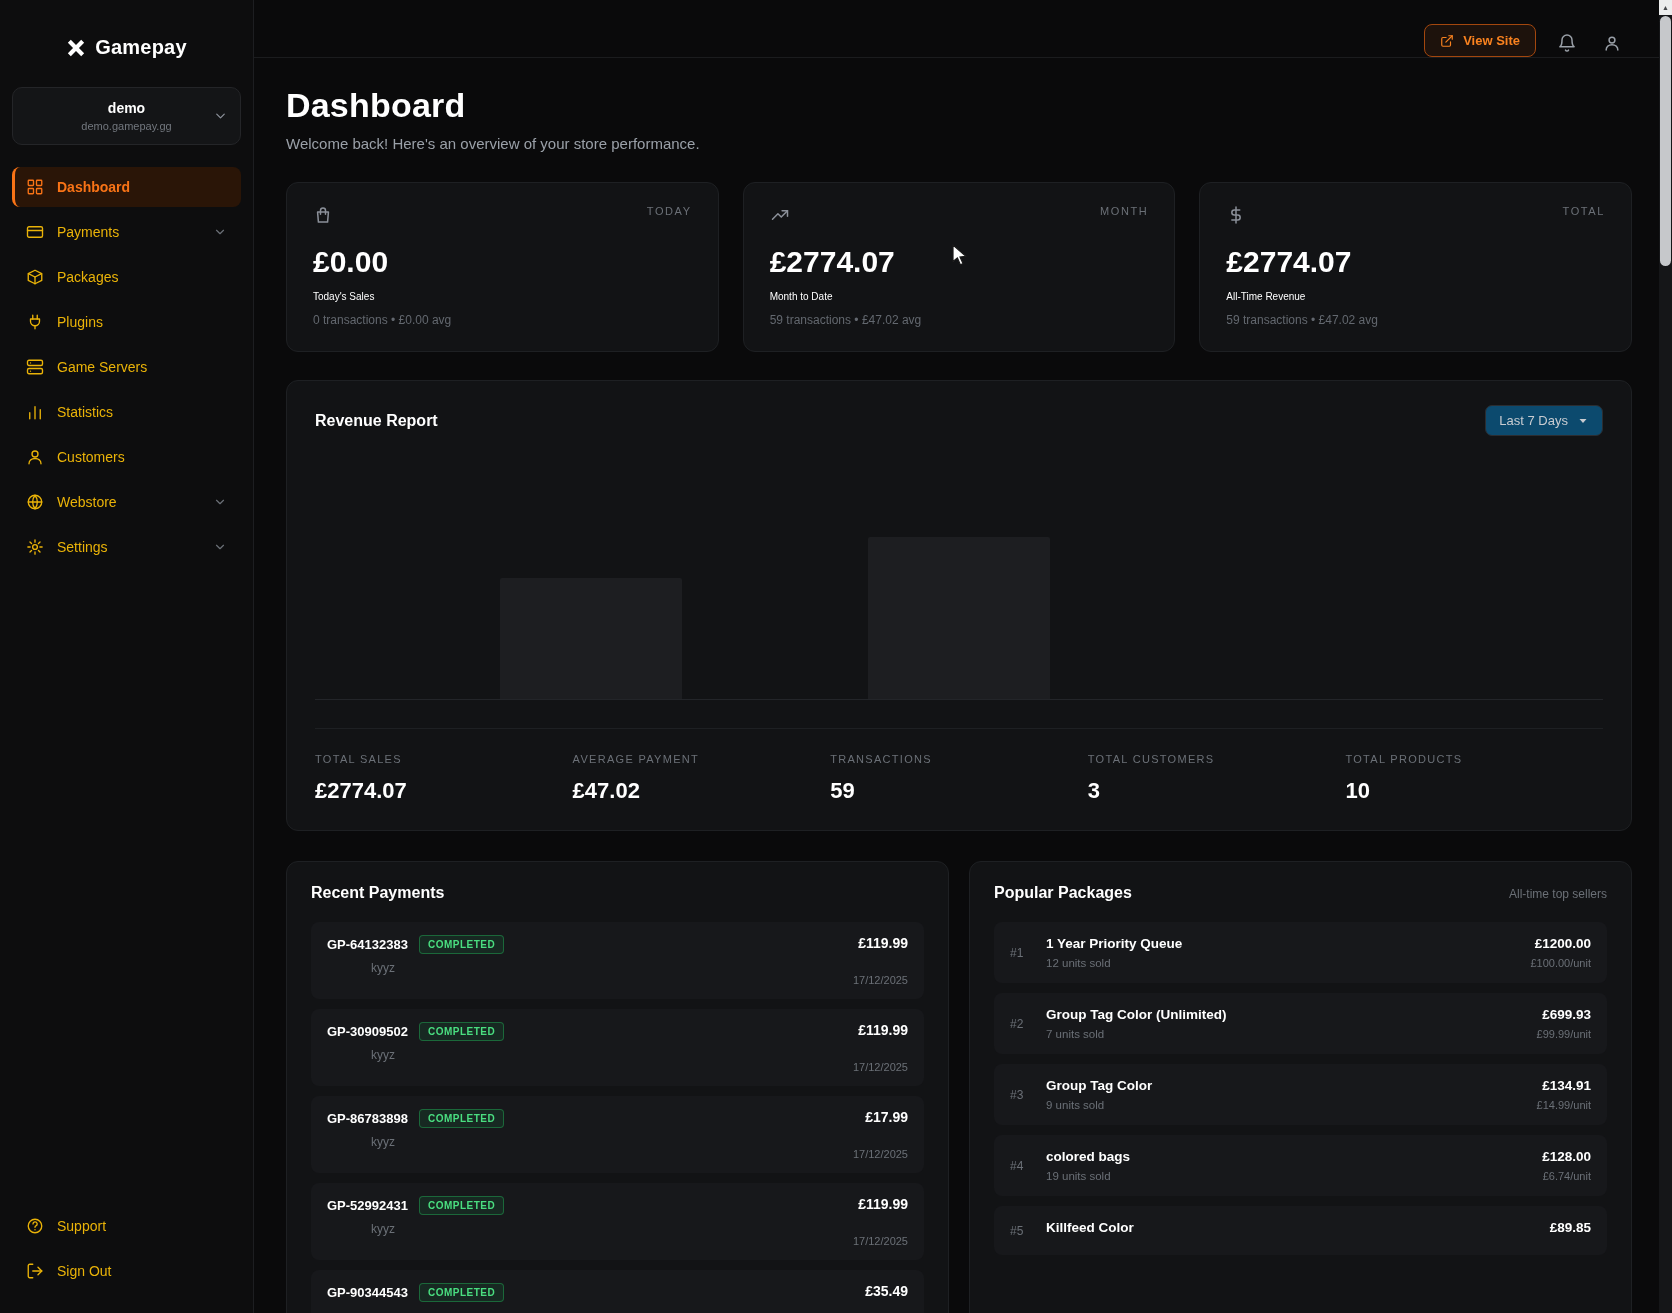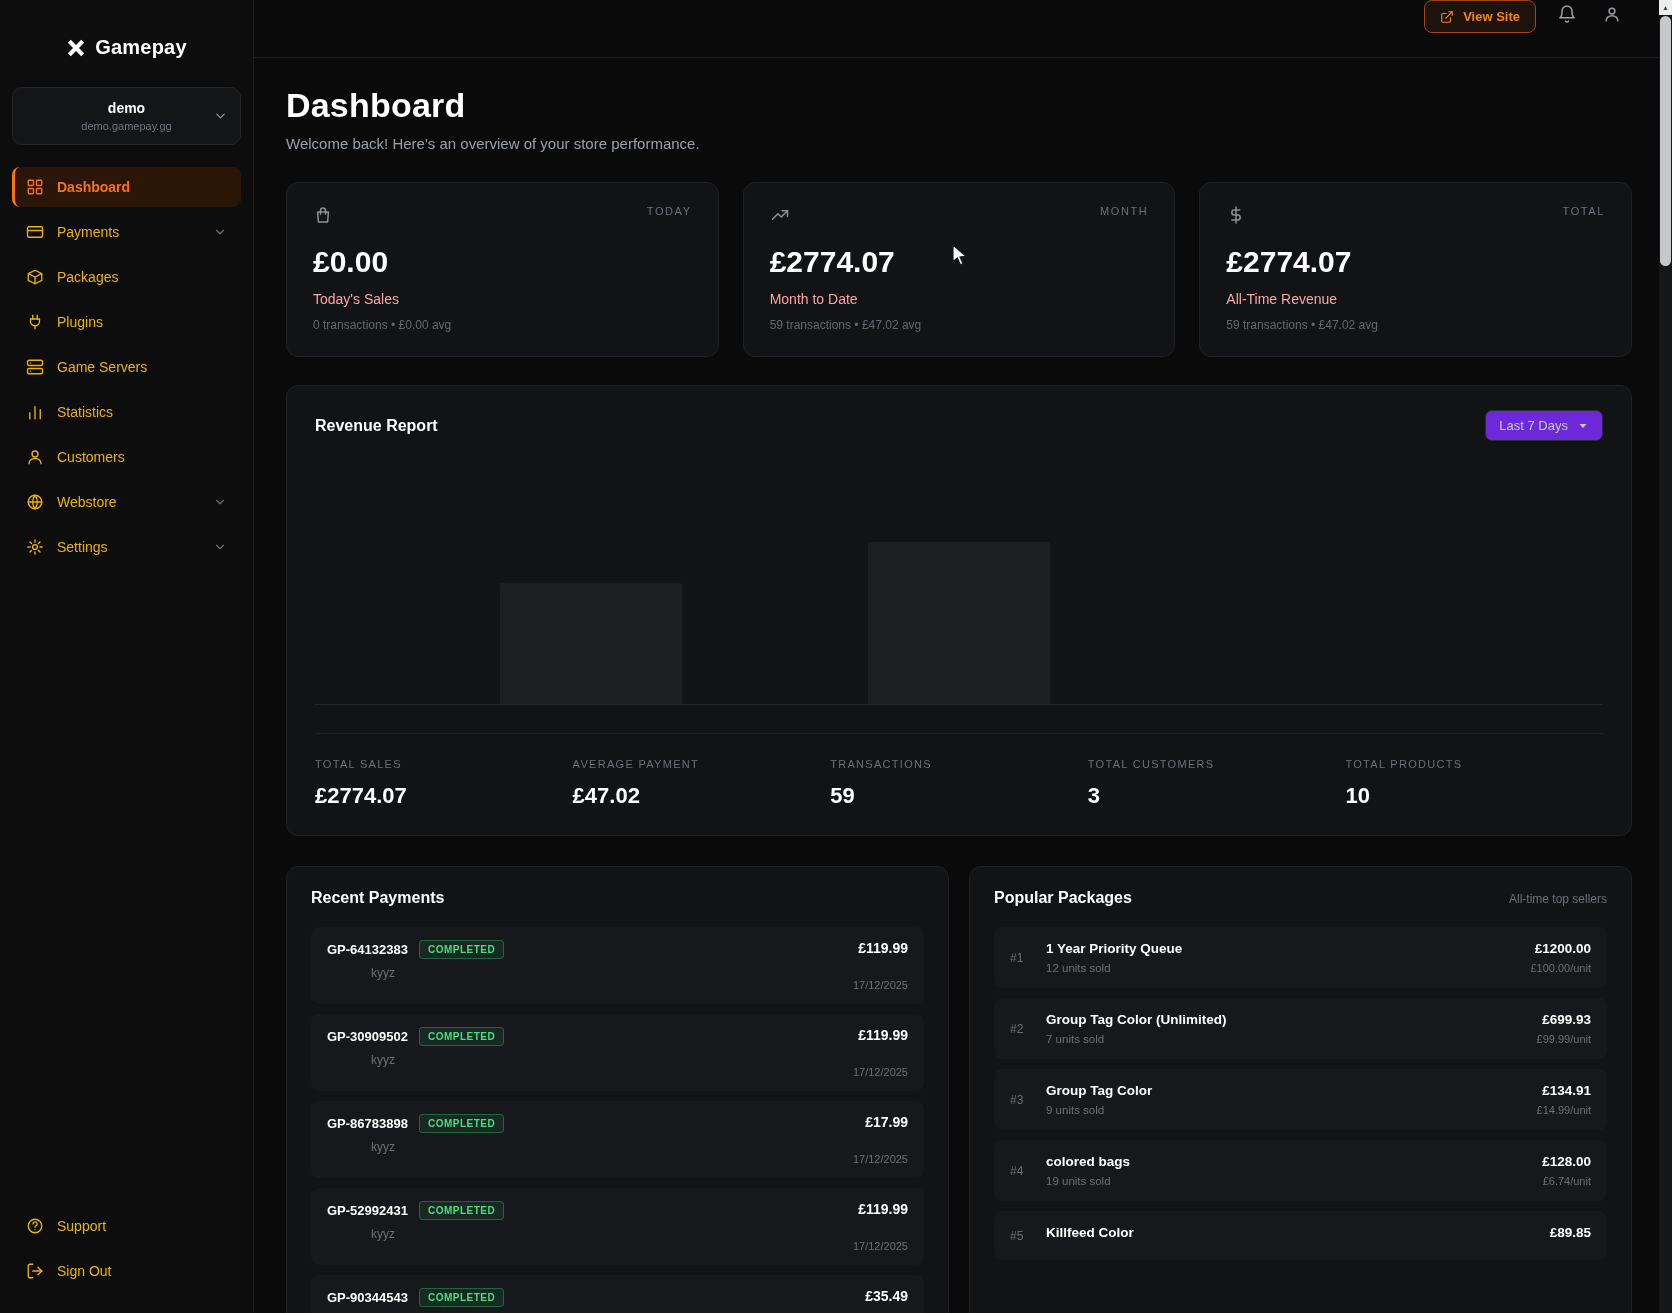--- a/index.html
+++ b/index.html
@@ -38,21 +38,21 @@
   .nav-item.active {
     background:#2a1507; color:#f97316; border-left:3px solid #f97316; padding-left:11px;
     font-weight:bold;
   }
   .sidebar-footer { margin-top:auto; padding:0 0 22px; display:flex; flex-direction:column; gap:5px; }
 
   
   .main { flex:1; display:flex; flex-direction:column; min-width:0; }
   .topbar {
     height:58px; min-height:58px; border-bottom:1px solid #1b1c1e;
-    display:flex; align-items:flex-start; justify-content:flex-end; gap:17px; padding:0 46px 0 32px;
+    display:flex; align-items:flex-end; justify-content:flex-end; gap:17px; padding:0 46px 0 32px;
   }
   .view-site-btn {
     display:flex; align-items:center; gap:9px;
     background:rgba(249,115,22,.08); border:1px solid #a3470e; color:#f9821f;
     font-family:inherit; font-size:13px; font-weight:bold;
     padding:8px 15px; border-radius:8px; cursor:pointer;
   }
   .icon-btn { color:#9aa0a8; cursor:pointer; padding:4px; }
 
   .content { padding:28px 40px 40px 32px; }
@@ -60,30 +60,30 @@
   .page-subtitle { font-size:15px; color:#9aa0a8; margin-top:10px; }
 
   .stats-grid { display:grid; grid-template-columns:repeat(3,1fr); gap:24px; margin-top:30px; }
   .card {
     background:#121315; border:1px solid #1e2023; border-radius:12px;
   }
   .stat-card { padding:22px 26px 24px; }
   .stat-head { display:flex; justify-content:space-between; align-items:flex-start; color:#8b9099; }
   .stat-tag { font-size:11px; letter-spacing:1.6px; color:#6b7077; }
   .stat-value { font-size:30px; font-weight:800; margin-top:20px; }
-  .stat-label { font-size:14px; color:#fca5a5; margin-top:12px; }
+  .stat-label { font-size:10px; color:#ffffff; margin-top:12px; }
   .stat-meta { font-size:12px; color:#63686f; margin-top:11px; }
 
   
   .revenue { margin-top:28px; padding:24px 28px 26px; }
   .revenue-head { display:flex; justify-content:space-between; align-items:center; }
   .panel-title { font-size:16px; font-weight:bold; }
   .range-btn {
     display:flex; align-items:center; gap:9px;
-    background:#6d28d9; border:1px solid #2b2d31; color:#c9ccd1;
+    background:#0c4a6e; border:1px solid #2b2d31; color:#c9ccd1;
     font-family:inherit; font-size:13px; padding:7px 13px; border-radius:7px; cursor:pointer;
   }
   .chart-bars { height:248px; margin-top:16px; display:flex; align-items:flex-end; border-bottom:1px solid #232529; }
   .chart-col { flex:1; height:100%; display:flex; align-items:flex-end; padding:0 1px; }
   .chart-bar { width:100%; border-radius:2px 2px 0 0; }
   .chart-ticks { display:flex; margin-top:9px; }
   .chart-tick { flex:1; text-align:center; font-size:11px; color:#6b7077; }
   .revenue-summary {
     display:grid; grid-template-columns:repeat(5,1fr);
     border-top:1px solid #1e2023; margin-top:28px; padding-top:24px;

